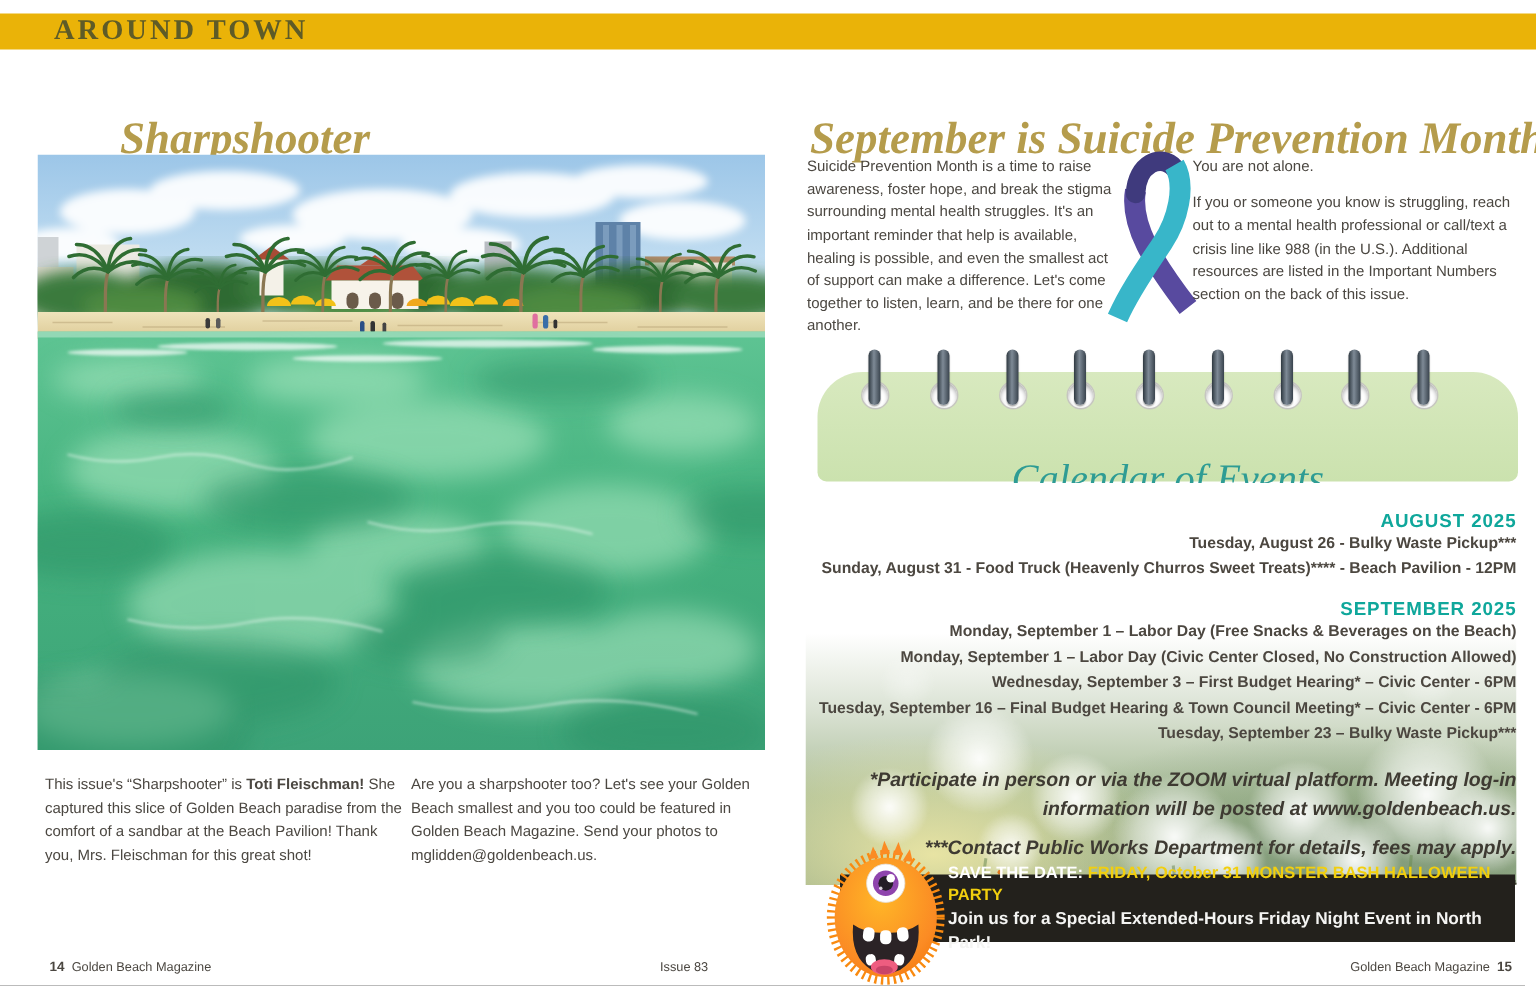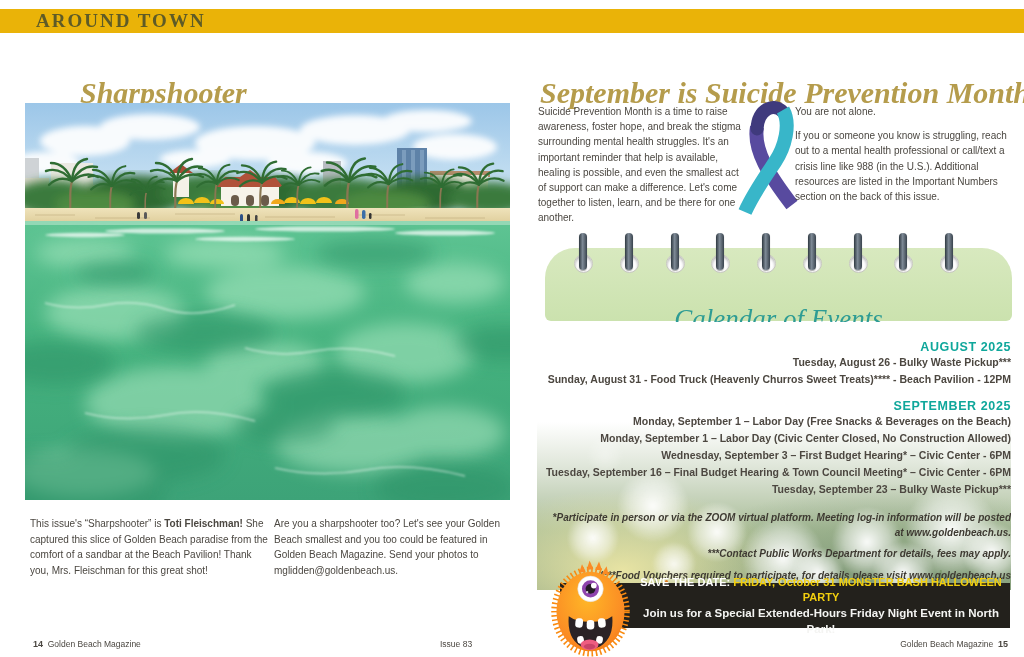--- a/index.html
+++ b/index.html
@@ -58,27 +58,27 @@
             radial-gradient(70% 90% at 75% 100%,rgba(124,150,116,.9) 0%,rgba(124,150,116,0) 70%),
             linear-gradient(180deg,rgba(185,200,172,0) 0%,rgba(185,200,172,.55) 32%,#a9bd98 65%,#93aa87 100%);}
   .puff{position:absolute;border-radius:50%;filter:blur(1px);
         background:radial-gradient(circle,rgba(255,255,255,.95) 0%,rgba(255,255,255,.45) 45%,rgba(255,255,255,0) 72%);}
   .stem{position:absolute;width:1.5px;background:rgba(110,140,85,.55);}
   .dot{position:absolute;width:3px;height:3px;border-radius:50%;background:#e07a20;}
   .month-head{position:relative;font-size:12.5px;font-weight:bold;color:#0fa79b;
               letter-spacing:.6px;margin:0;}
   .event-line{position:relative;font-size:10.5px;font-weight:bold;color:#4c4740;
               line-height:17px;margin:0;}
-  .fn{position:relative;font-size:10px;font-style:italic;font-weight:bold;color:#3e3a32;
+  .fn{position:relative;font-size:13px;font-style:italic;font-weight:bold;color:#3e3a32;
       margin:0 0 7px 4px;white-space:pre-line;line-height:1.45;}
   #ev-content{position:relative;padding-top:18px;}
   
   #banner{position:absolute;left:560px;top:583px;width:450px;height:45px;background:#23211c;
           z-index:3;display:flex;flex-direction:column;justify-content:center;
-          padding-left:72px;box-sizing:border-box;text-align:center;}
+          padding-left:72px;box-sizing:border-box;text-align:left;}
   #banner .l1{font-size:11px;font-weight:bold;color:#ffffff;line-height:15px;}
   #banner .l1 .hl{color:#f2cf0e;}
   #banner .l2{font-size:11.5px;font-weight:bold;color:#f4f4f2;line-height:16px;}
   #monster{position:absolute;left:543px;top:551px;width:95px;height:106px;z-index:4;}
 </style>
 </head>
 <body>
 
 <div id="page">
 

